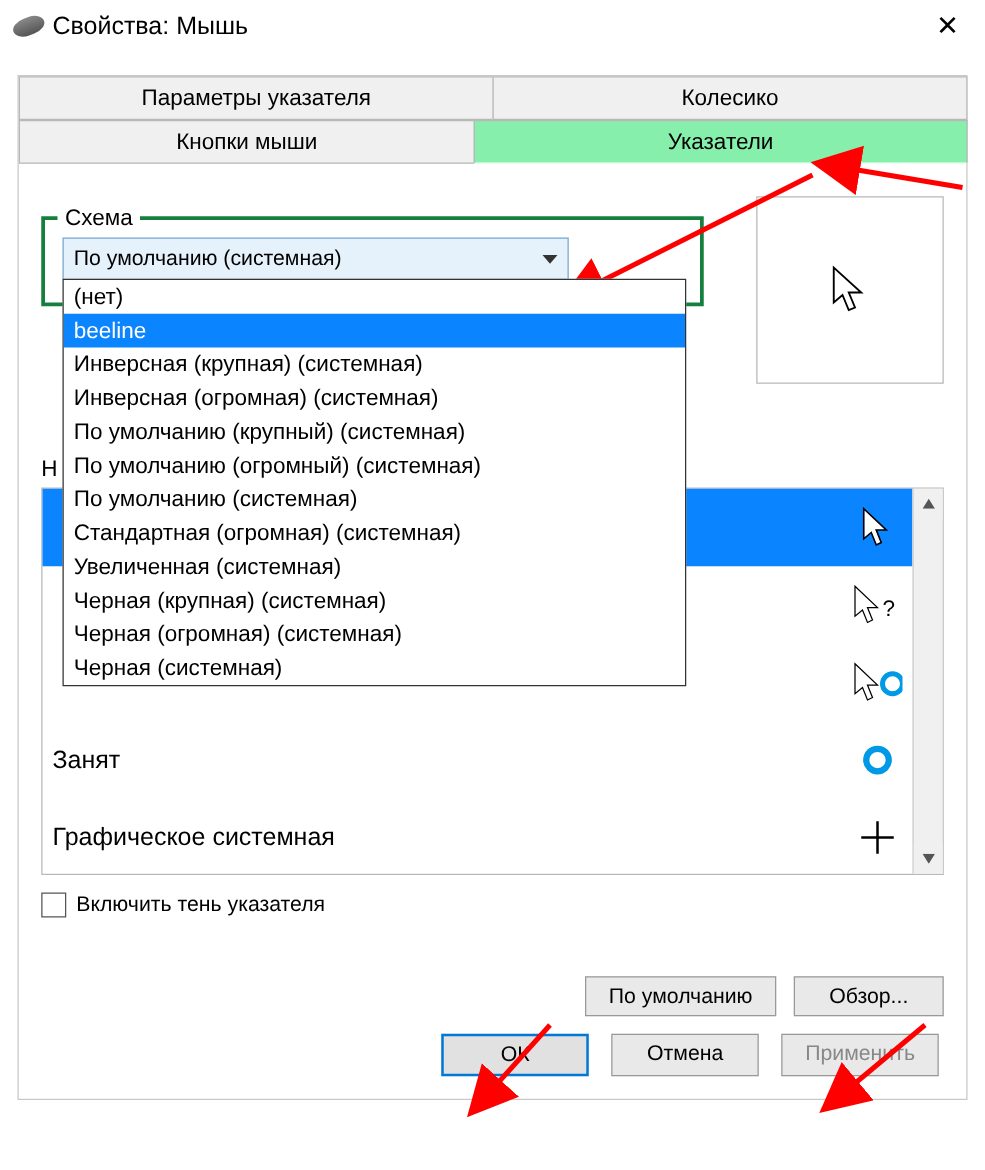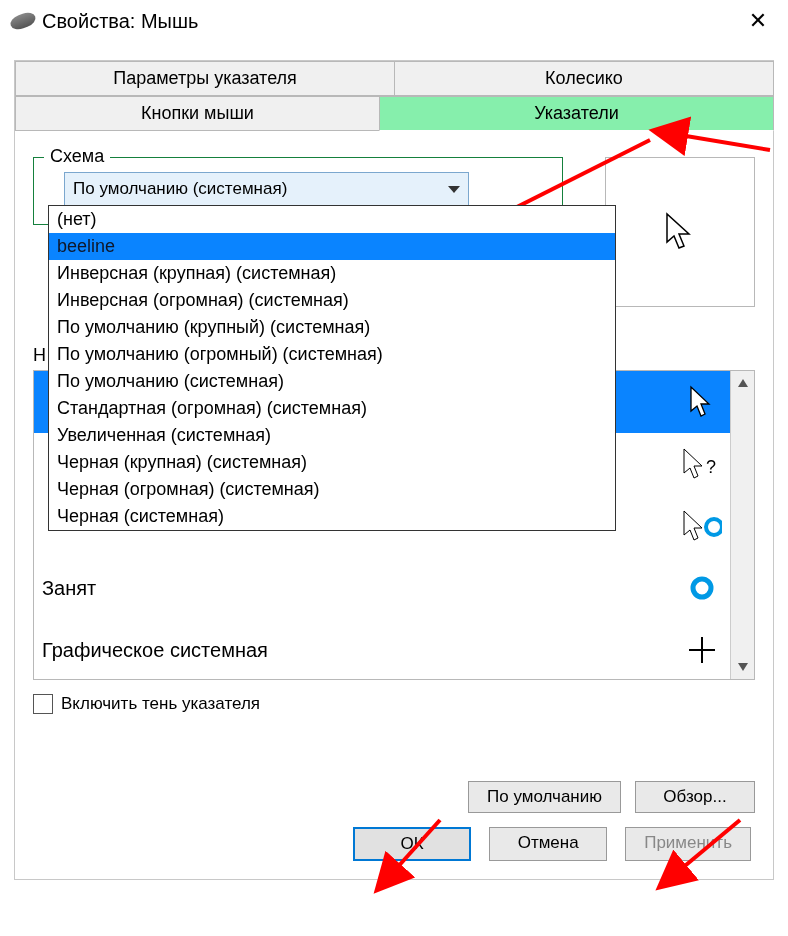--- a/index.html
+++ b/index.html
@@ -6,28 +6,28 @@
   body { font-family: "Segoe UI", Tahoma, sans-serif; font-size: 17px; background: #fff; width: 788px; height: 936px; overflow: hidden; position: relative; }
   .titlebar { display: flex; align-items: center; height: 42px; padding: 0 10px; }
   .titletext { flex: 1; font-size: 20px; padding-left: 6px; }
   .mouse-ico { width: 26px; height: 14px; background: linear-gradient(#888,#555); border-radius: 50%/60%; transform: rotate(-20deg); }
   .closex { font-size: 22px; width: 40px; text-align: center; cursor: pointer; }
   .outer { border: 1px solid #c8c8c8; margin: 18px 14px 0 14px; padding: 0; position: relative; height: 820px; }
   .tabs-row { display: flex; }
   .tab { flex: 1; border: 1px solid #b8b8b8; background: #f0f0f0; text-align: center; padding: 6px 0; font-size: 18px; cursor: pointer; margin-right: -1px; }
   .tab.active { background: #86efac; border-bottom: 1px solid #fff; }
   .content { padding: 16px 18px 0 18px; position: relative; }
-  .group { border: 1px solid #15803d; padding: 14px 14px 18px 30px; position: relative; margin-top: 10px; }
+  .group { border: 3px solid #15803d; padding: 14px 14px 18px 14px; position: relative; margin-top: 26px; }
   .group-label { position: absolute; top: -12px; left: 10px; background: #fff; padding: 0 6px; font-size: 18px; }
   .combo { display: flex; align-items: center; border: 1px solid #7ba7ce; background: #e5f1fb; width: 405px; height: 34px; padding: 0 8px; cursor: pointer; }
   .combo span { flex: 1; }
   .chev { width: 0; height: 0; border-left: 6px solid transparent; border-right: 6px solid transparent; border-top: 7px solid #333; }
-  .dropdown { position: absolute; top: 46px; left: 14px; width: 568px; border: 1px solid #333; background: #fff; z-index: 100; }
+  .dropdown { position: absolute; top: 46px; left: 14px; width: 499px; border: 1px solid #333; background: #fff; z-index: 100; }
   .dd-item { padding: 1px 8px; font-size: 18px; line-height: 25px; cursor: pointer; }
-  .dd-item.sel { background: #0a84ff; color: #0f172a; }
+  .dd-item.sel { background: #0a84ff; color: #ffffff; }
   .preview-box { position: absolute; right: 18px; top: 26px; width: 150px; height: 150px; border: 1px solid #b8b8b8; display: flex; align-items: center; justify-content: center; }
   .section-label { font-size: 18px; margin-top: 8px; }
   .cursor-list { border: 1px solid #b8b8b8; height: 310px; margin-top: 4px; display: flex; position: relative; }
   .cursor-rows { flex: 1; }
   .cursor-row { display: flex; align-items: center; height: 62px; border-bottom: none; padding: 0 8px; }
   .cursor-row.selected { background: #0a84ff; color: #fff; }
   .cursor-row .lbl { flex: 1; font-size: 20px; }
   .cursor-row .ico { width: 40px; display: flex; align-items: center; justify-content: center; }
   .scrollbar { width: 24px; background: #f0f0f0; border-left: 1px solid #ccc; display: flex; flex-direction: column; }
   .sb-btn { height: 24px; display: flex; align-items: center; justify-content: center; background: #f0f0f0; }

